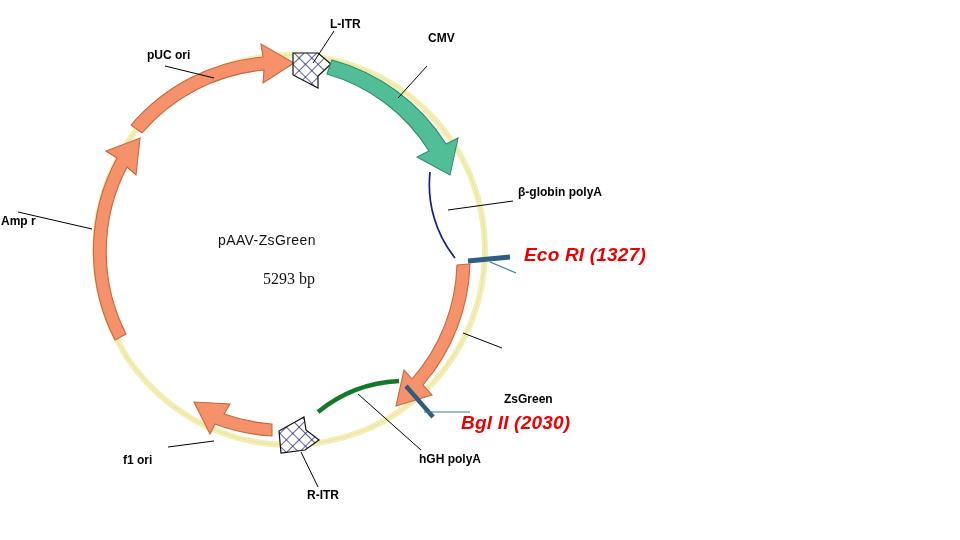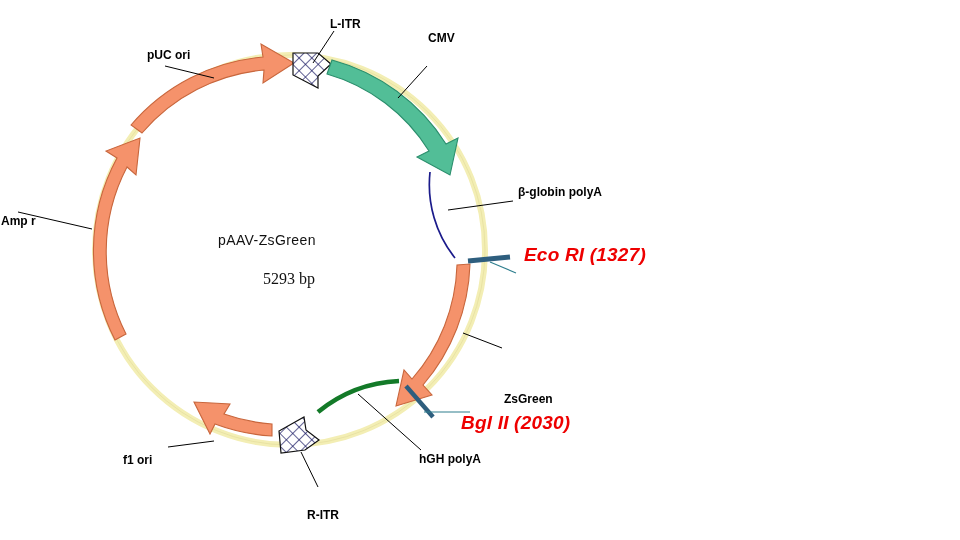--- a/index.html
+++ b/index.html
@@ -178,21 +178,21 @@
 <div class="label" style="left:330px; top:18px;">L-ITR</div>
 
 <div class="label" style="left:428px; top:32px;">CMV</div>
 
 <div class="label" style="left:518px; top:186px;">β-globin polyA</div>
 
 <div class="label" style="left:504px; top:352px;margin-top:41px;">ZsGreen</div>
 
 <div class="label" style="left:419px; top:453px;">hGH polyA</div>
 
-<div class="label" style="left:307px; top:489px;margin-top:20px;">R-ITR</div>
+<div class="label" style="left:307px; top:489px;">R-ITR</div>
 
 <div class="label" style="left:123px; top:454px;text-align:center;">f1 ori</div>
 
 <div class="label" style="left:1px; top:215px;">Amp r</div>
 
 <div class="label" style="left:111px; top:49px;margin-left:36px;">pUC ori</div>
 
 <div class="site-label" style="left:524px; top:245px;">Eco RI (1327)</div>
 
 <div class="site-label" style="left:461px; top:413px;">Bgl II (2030)</div>

